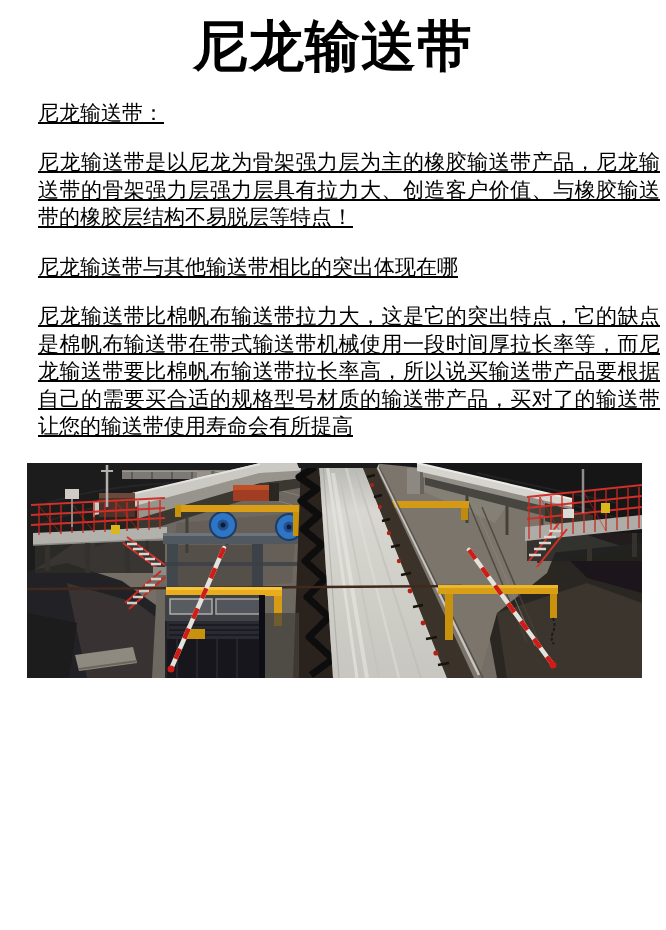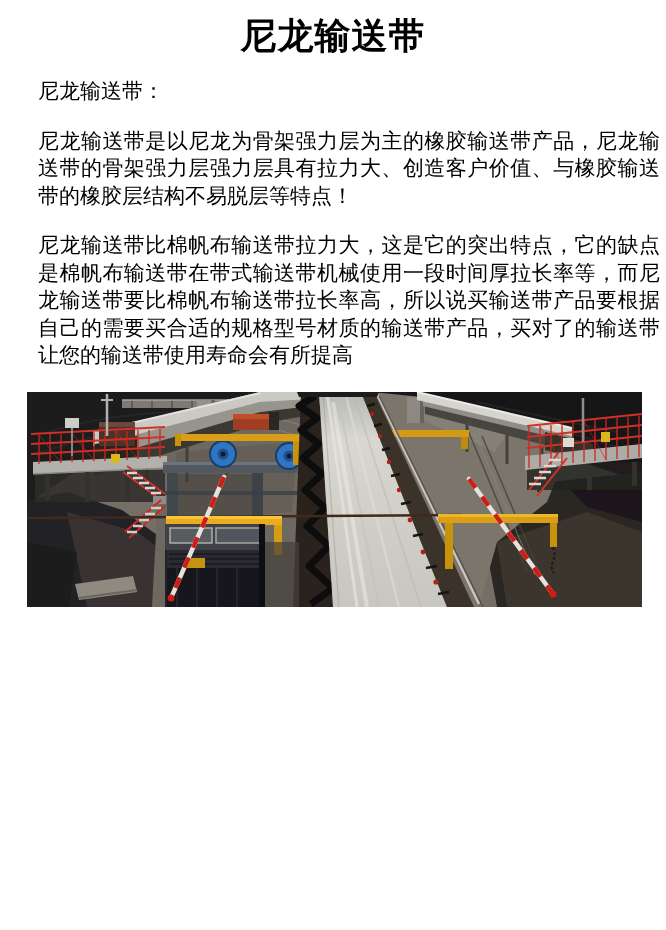--- a/index.html
+++ b/index.html
@@ -8,36 +8,37 @@
     background: #ffffff;
   }
   body {
     width: 666px;
     min-height: 930px;
     font-family: "DejaVu Sans", "Liberation Sans", sans-serif;
     color: #000000;
     overflow-x: hidden;
   }
   h1.page-title {
-    font-size: 36px;
+    font-size: 55px;
     line-height: 1.12;
     font-weight: bold;
     text-align: center;
     margin: 16px 0 12px 0;
     letter-spacing: 1px;
   }
   .article-body {
     padding: 0 6px 0 38px;
     font-size: 21px;
     line-height: 27.5px;
     text-align: justify;
     text-justify: inter-ideograph;
   }
   .article-body p {
     margin: 22px 0;
+    text-decoration: underline;
   }
   figure.photo-wrap {
     margin: 22px 0 0 27px;
     padding: 0;
     width: 615px;
     height: 215px;
   }
   figure.photo-wrap svg {
     display: block;
     width: 615px;
@@ -45,20 +46,21 @@
   }
 </style>
 </head>
 <body>
 
 <h1 class="page-title">尼龙输送带</h1>
 
 <div class="article-body">
   <p>尼龙输送带：</p>
   <p>尼龙输送带是以尼龙为骨架强力层为主的橡胶输送带产品，尼龙输送带的骨架强力层强力层具有拉力大、创造客户价值、与橡胶输送带的橡胶层结构不易脱层等特点！</p>
+  <p>尼龙输送带与其他输送带相比的突出体现在哪</p>
   <p>尼龙输送带比棉帆布输送带拉力大，这是它的突出特点，它的缺点是棉帆布输送带在带式输送带机械使用一段时间厚拉长率等，而尼龙输送带要比棉帆布输送带拉长率高，所以说买输送带产品要根据自己的需要买合适的规格型号材质的输送带产品，买对了的输送带让您的输送带使用寿命会有所提高</p>
 </div>
 
 <figure class="photo-wrap">
   <svg role="img" viewBox="0 0 615 215" xmlns="http://www.w3.org/2000/svg" preserveAspectRatio="none" aria-label="煤场带式输送机现场照片">
     <defs>
       <linearGradient id="beltGrad" x1="0" y1="0" x2="0" y2="1">
         <stop offset="0" stop-color="#b7b7b2"></stop>
         <stop offset="0.22" stop-color="#d8d7d1"></stop>
         <stop offset="0.6" stop-color="#cfcec7"></stop>

